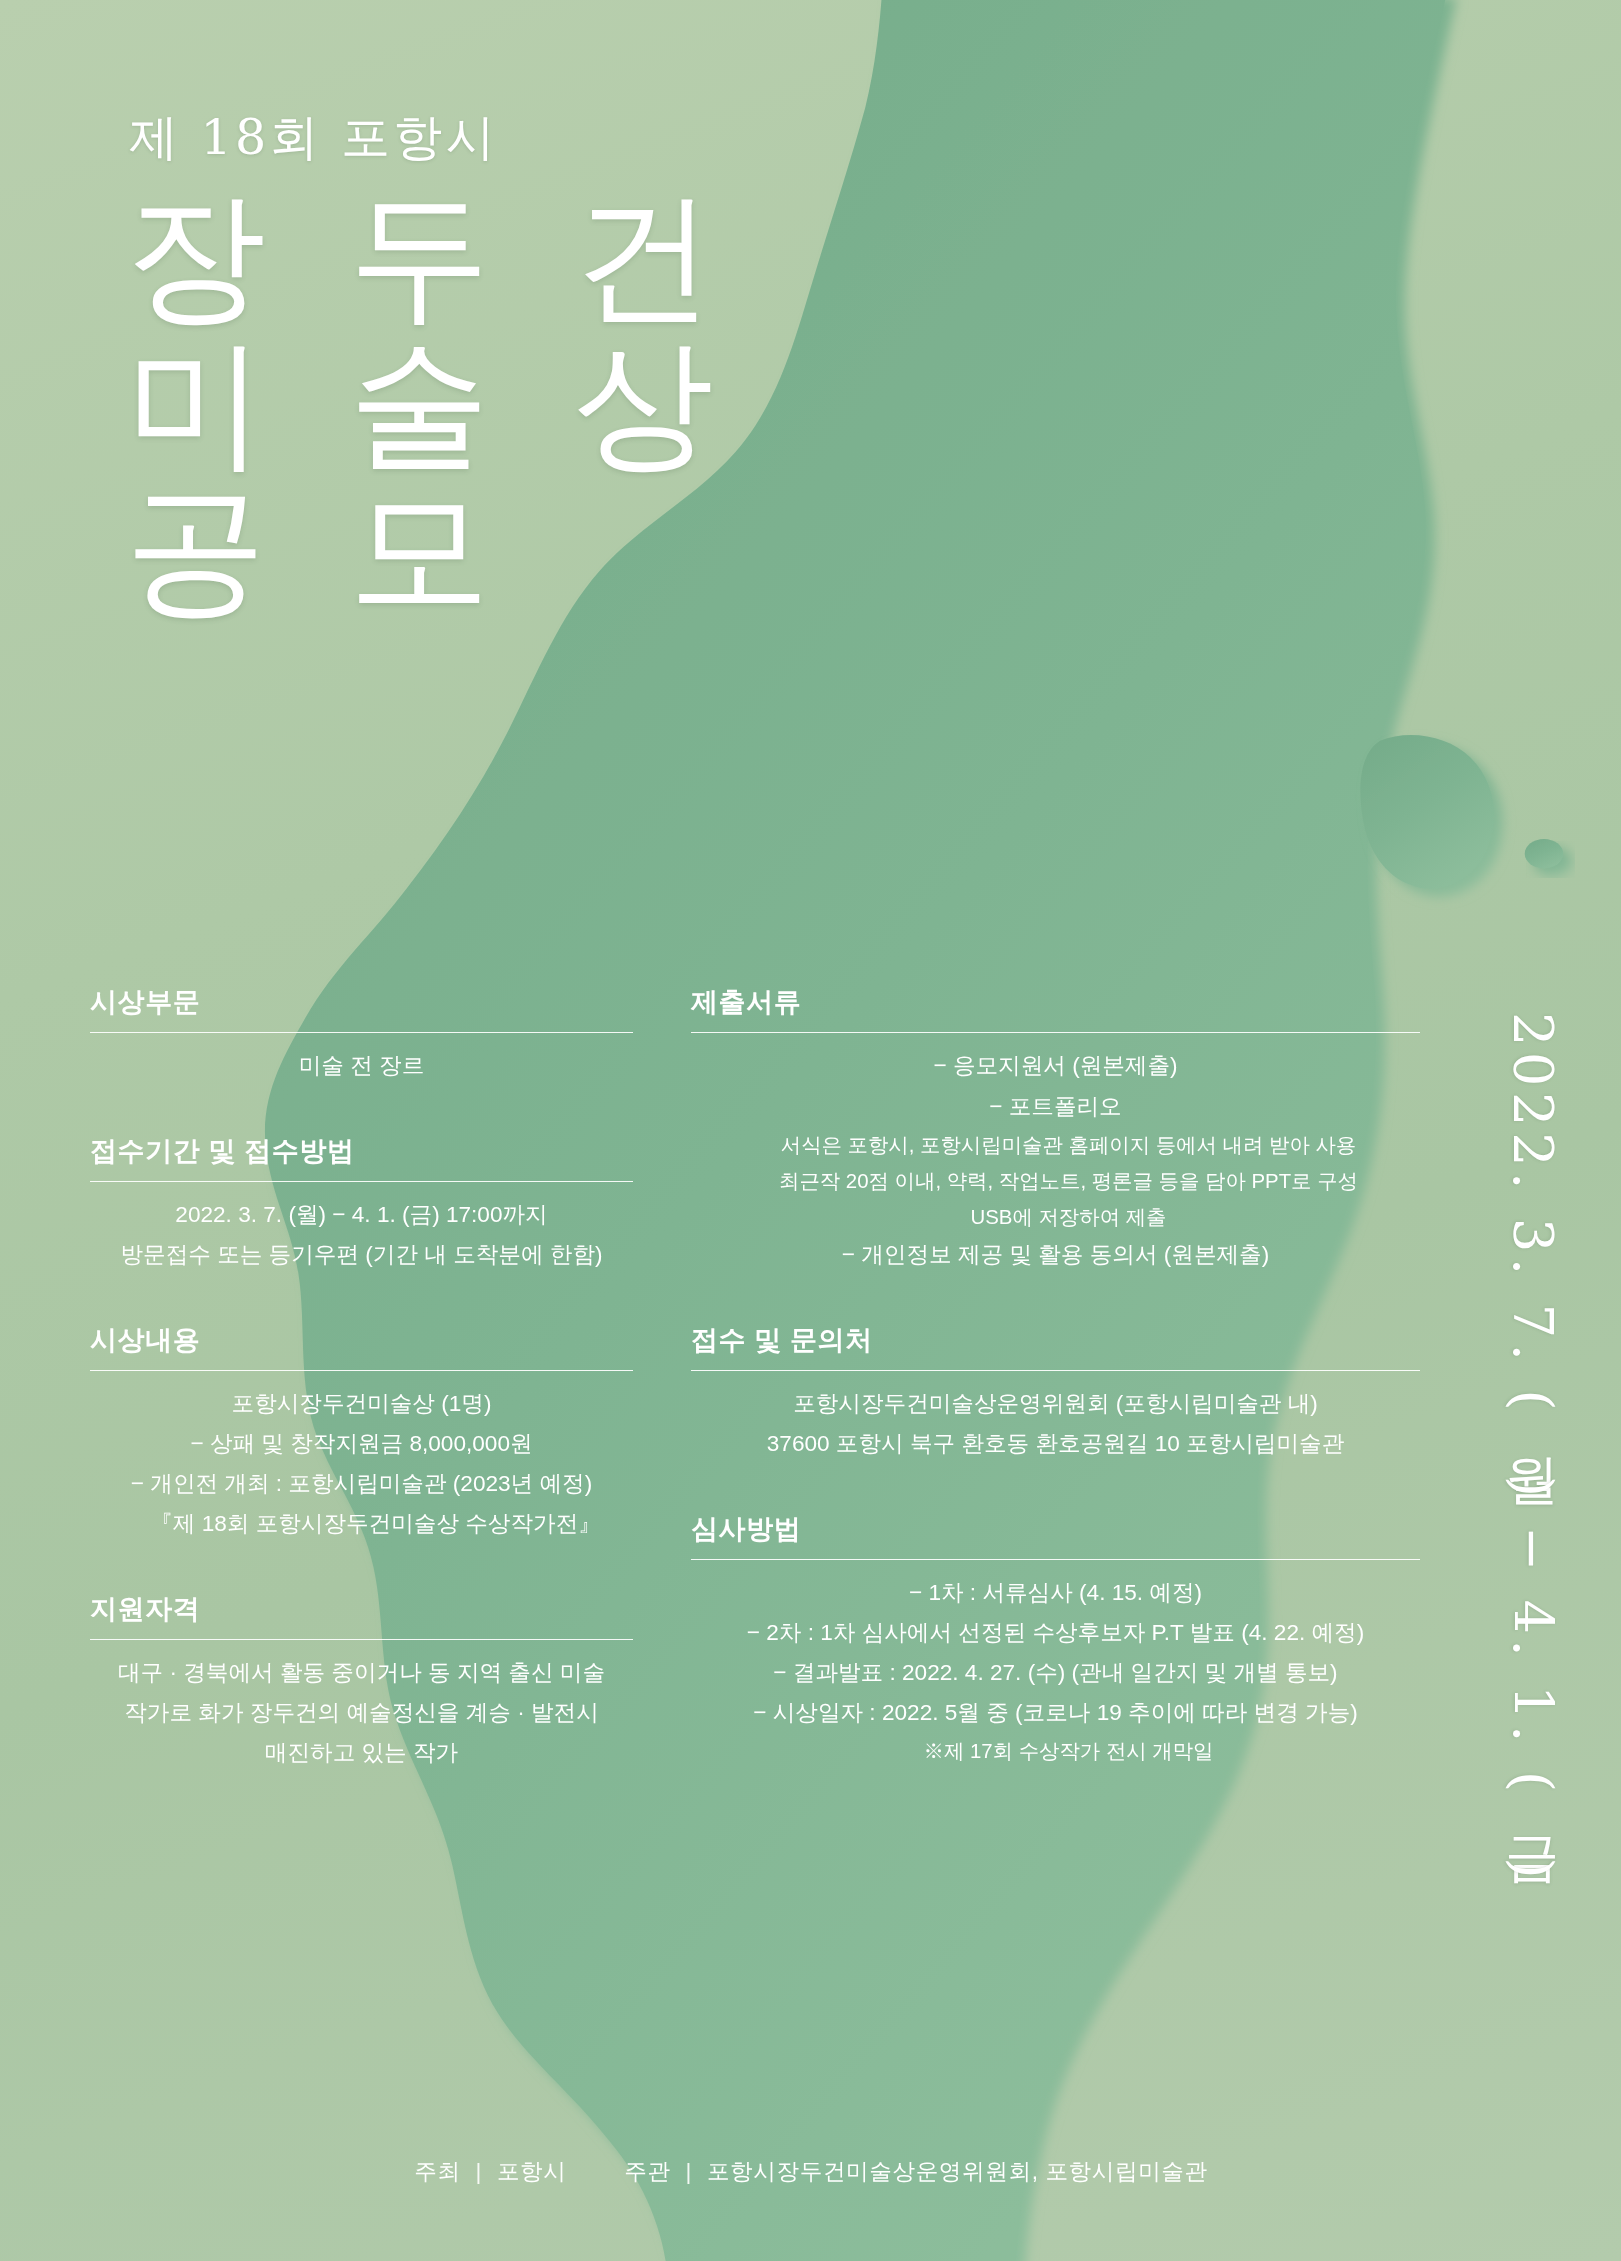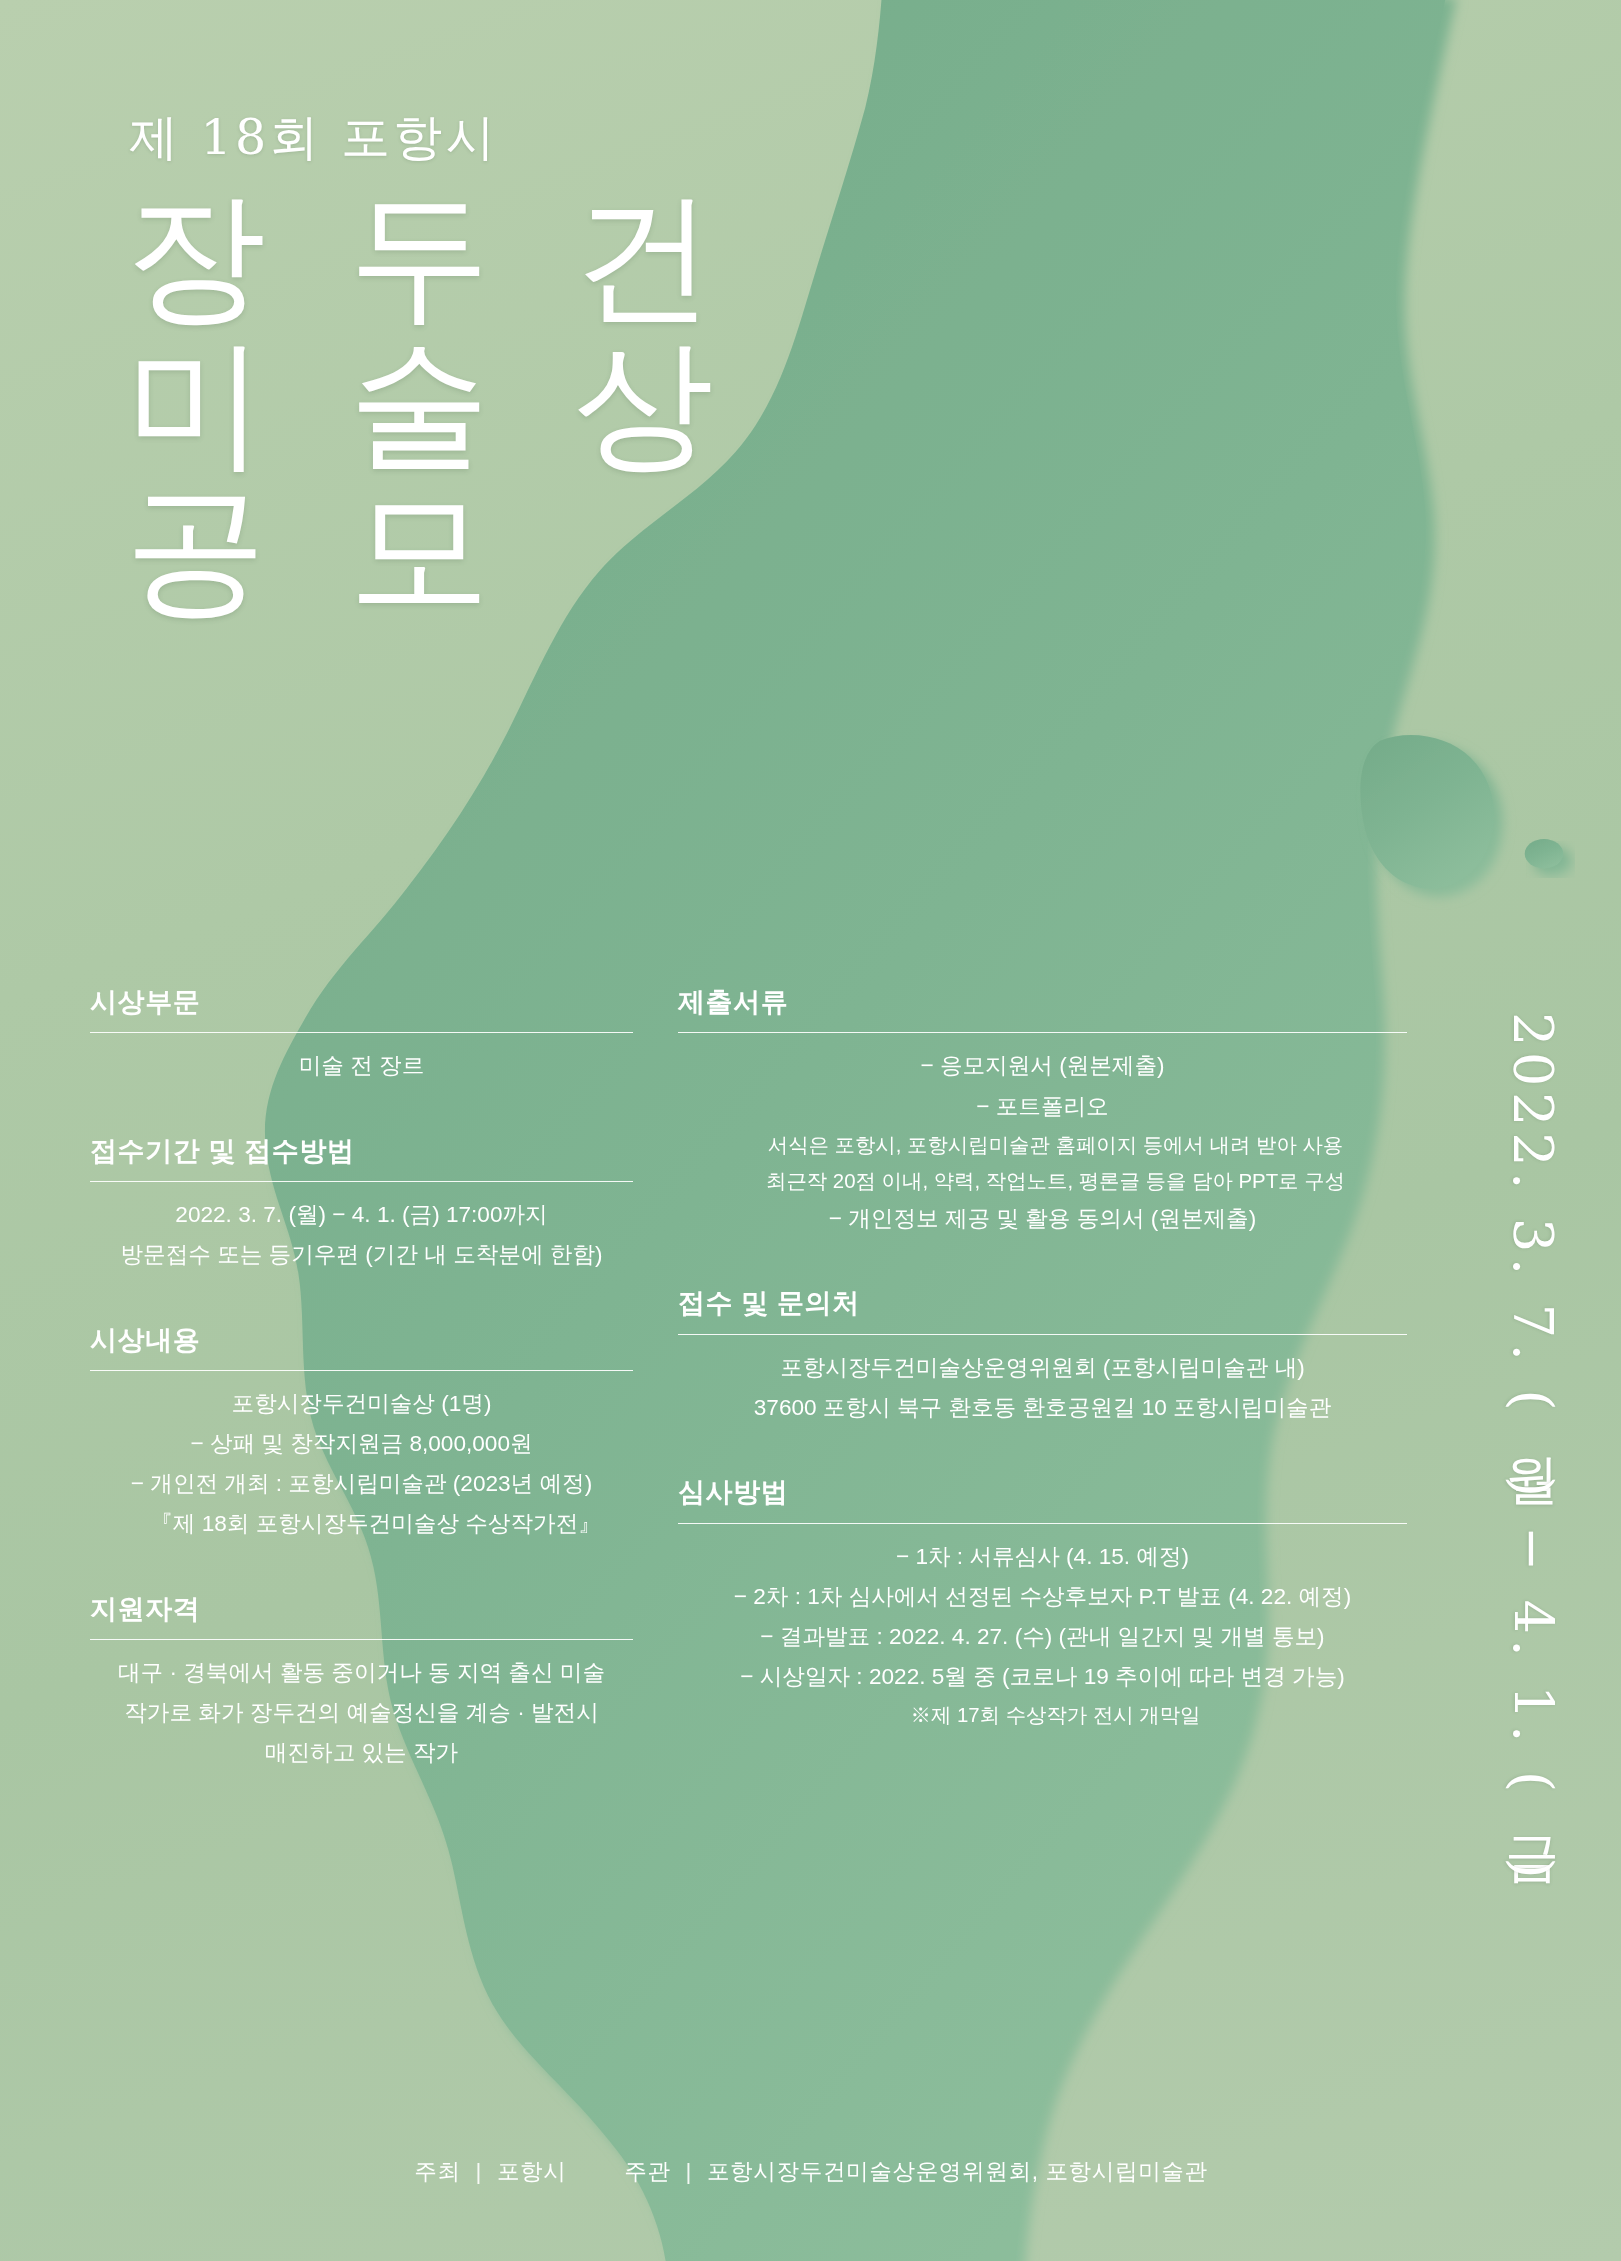--- a/index.html
+++ b/index.html
@@ -76,21 +76,21 @@
     text-shadow: 0 1.1px 3.4px rgba(60,90,60,.18);
   }
 
   
   .columns {
     position: absolute;
     left: 90px;
     top: 984px;
     width: 1414px;
     display: flex;
-    gap: 45px;
+    gap: 58px;
   }
   .col-left  { width: 543px; }
   .col-right { width: 729px; }
 
   .section { margin-bottom: 49px; }
   .section:last-child { margin-bottom: 9px; }
 
   .sec-head {
     font-size: 27px;
     font-weight: bold;
@@ -258,20 +258,23 @@
 
         <p class="body-text">− 응모지원서 (원본제출)</p>
         <p class="body-text gap-sm">− 포트폴리오</p>
 
         <p class="body-text">
             <span class="sub">서식은 포항시, 포항시립미술관 홈페이지 등에서 내려 받아 사용</span>
           </p>
         <p class="body-text">
             <span class="sub">최근작 20점 이내, 약력, 작업노트, 평론글 등을 담아 PPT로 구성</span>
           </p>
+        <p class="body-text">
+            <span class="sub">USB에 저장하여 제출</span>
+          </p>
 
         <p class="body-text gap-sm">− 개인정보 제공 및 활용 동의서 (원본제출)</p>
       </div>
 
       <div class="section">
         <h2 class="sec-head">접수 및 문의처</h2>
         <div class="rule"></div>
         <p class="body-text">포항시장두건미술상운영위원회 (포항시립미술관 내)</p>
         <p class="body-text gap-sm">37600 포항시 북구 환호동 환호공원길 10 포항시립미술관</p>
       </div>

